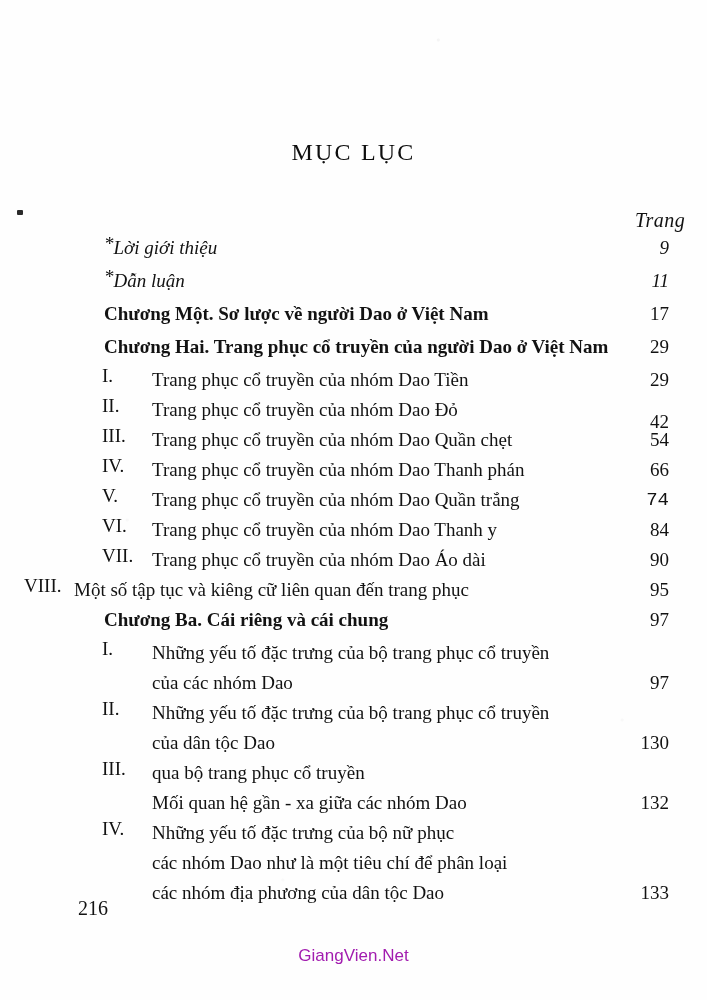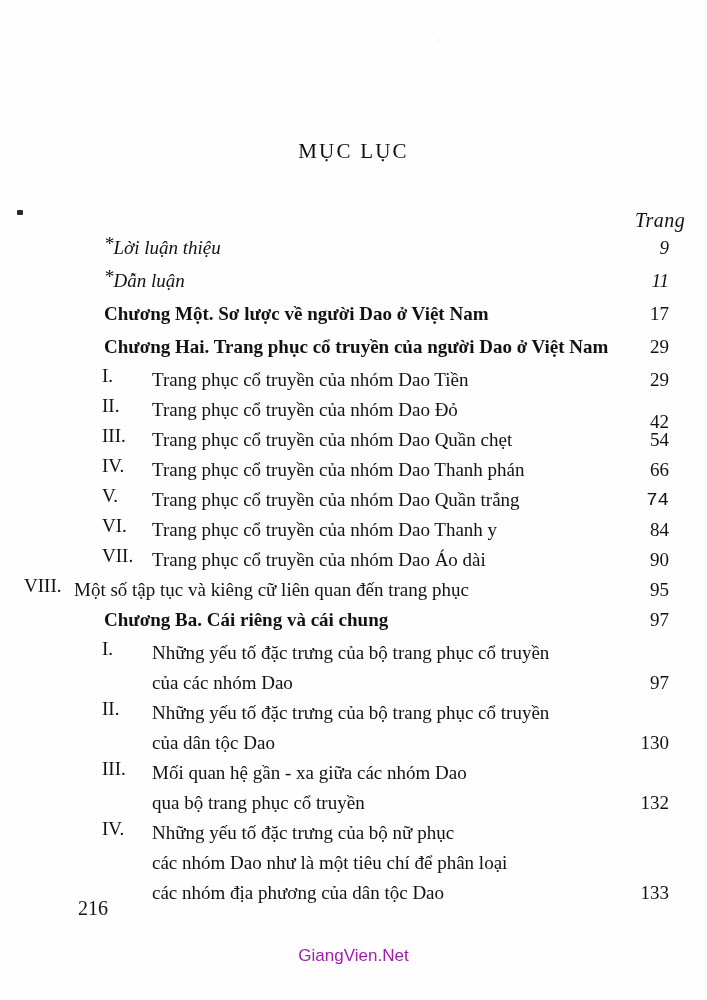--- a/index.html
+++ b/index.html
@@ -32,21 +32,21 @@
       radial-gradient(circle at 40% 88%, rgba(170,170,170,0.06) 0 1px, transparent 2px);
     pointer-events: none;
   }
 
   .title {
     position: absolute;
     top: 139px;
     left: 0;
     width: 707px;
     text-align: center;
-    font-size: 21px;
+    font-size: 24px;
     letter-spacing: 2.2px;
     color: #0e0e0e;
   }
 
   .speck {
     position: absolute;
     left: 17px;
     top: 210px;
     width: 6px;
     height: 5px;
@@ -159,21 +159,21 @@
   <div class="speck"></div>
 
   <div class="toc">
     <div class="trang-head">
       <span class="pg">Trang</span>
     </div>
     <div id="toc-rows">
         <div class="row row-star">
           <span class="num">*</span>
           <span class="label">
-            <span class="l2">Lời luận thiệu</span>
+            <span class="l2">Lời giới thiệu</span>
           </span>
           <span class="pg" style="top: 0px;">9</span>
         </div>
         <div class="row row-star">
           <span class="num">*</span>
           <span class="label">
             <span class="l2">Dẫn luận</span>
           </span>
           <span class="pg" style="top: 0px;">11</span>
         </div>
@@ -263,22 +263,22 @@
           <span class="num">II.</span>
           <span class="label">
             <span class="l2">Những yếu tố đặc trưng của bộ trang phục cổ truyền</span>
             <span class="l2">của dân tộc Dao</span>
           </span>
           <span class="pg" style="top: 30px;">130</span>
         </div>
         <div class="row row-item">
           <span class="num">III.</span>
           <span class="label">
+            <span class="l2">qua bộ trang phục cổ truyền</span>
             <span class="l2">Mối quan hệ gần - xa giữa các nhóm Dao</span>
-            <span class="l2">qua bộ trang phục cổ truyền</span>
           </span>
           <span class="pg" style="top: 30px;">132</span>
         </div>
         <div class="row row-item">
           <span class="num">IV.</span>
           <span class="label">
             <span class="l2">Những yếu tố đặc trưng của bộ nữ phục</span>
             <span class="l2">các nhóm Dao như là một tiêu chí để phân loại</span>
             <span class="l2">các nhóm địa phương của dân tộc Dao</span>
           </span>

